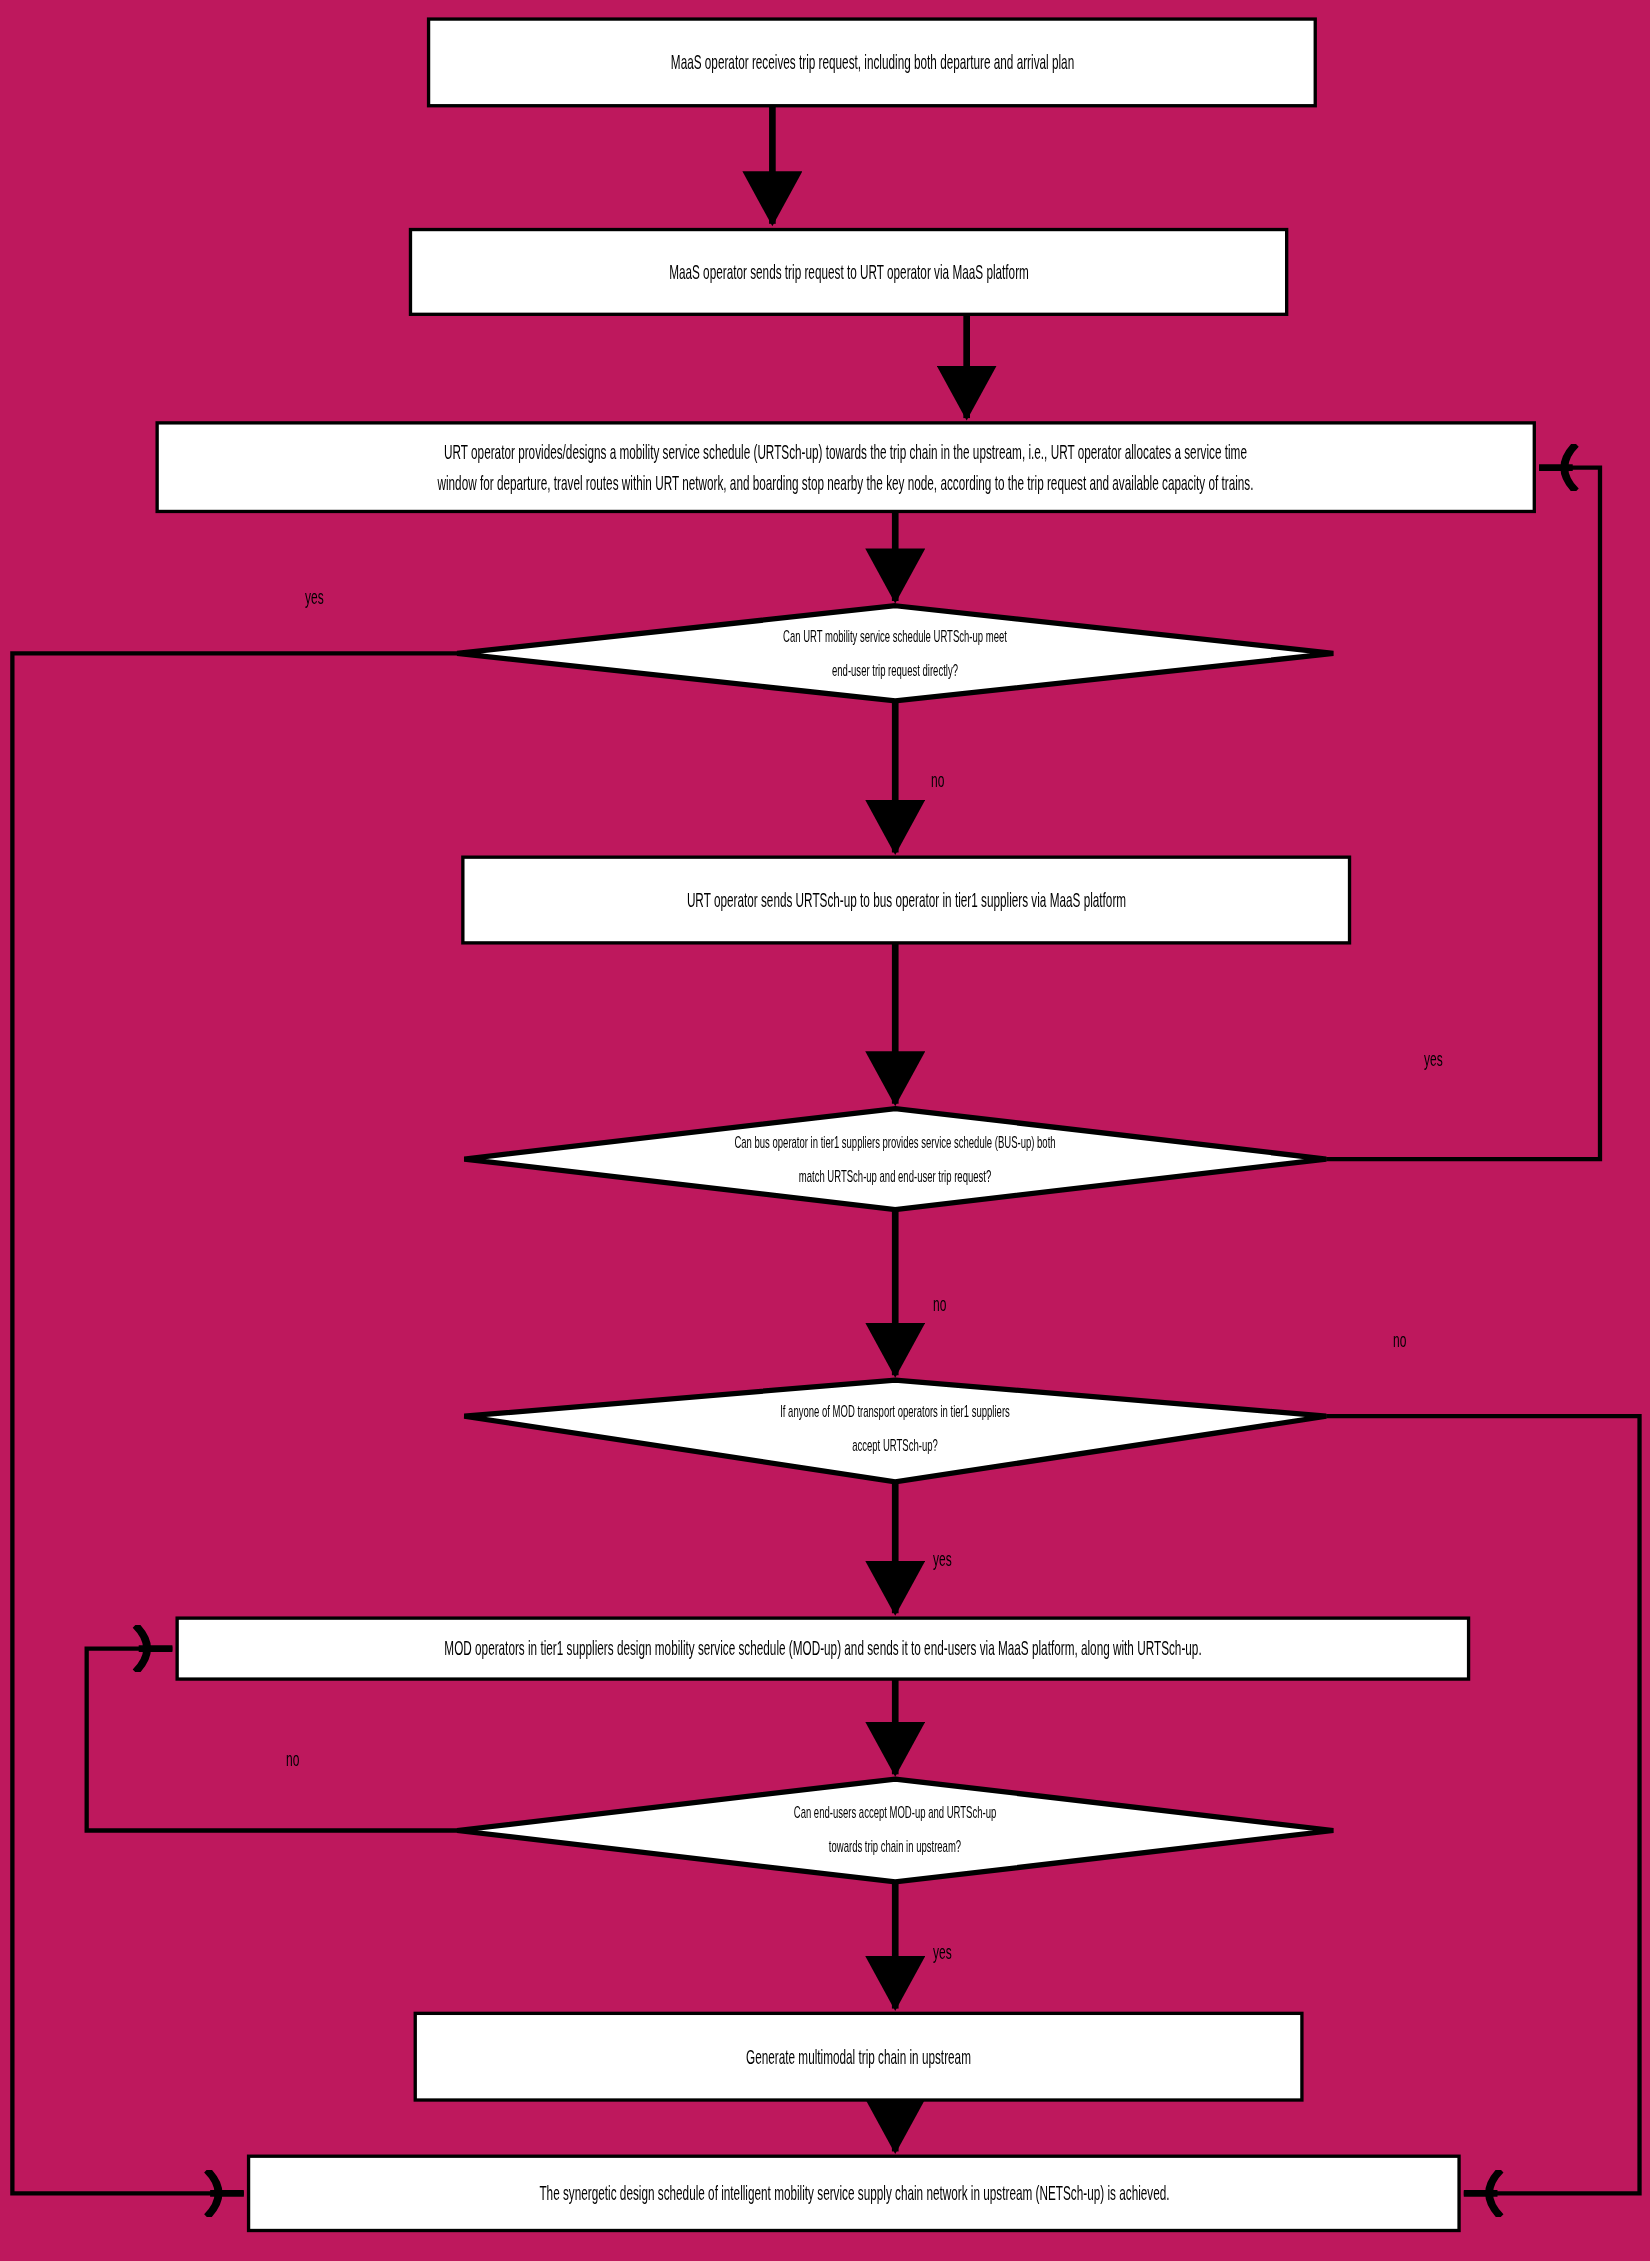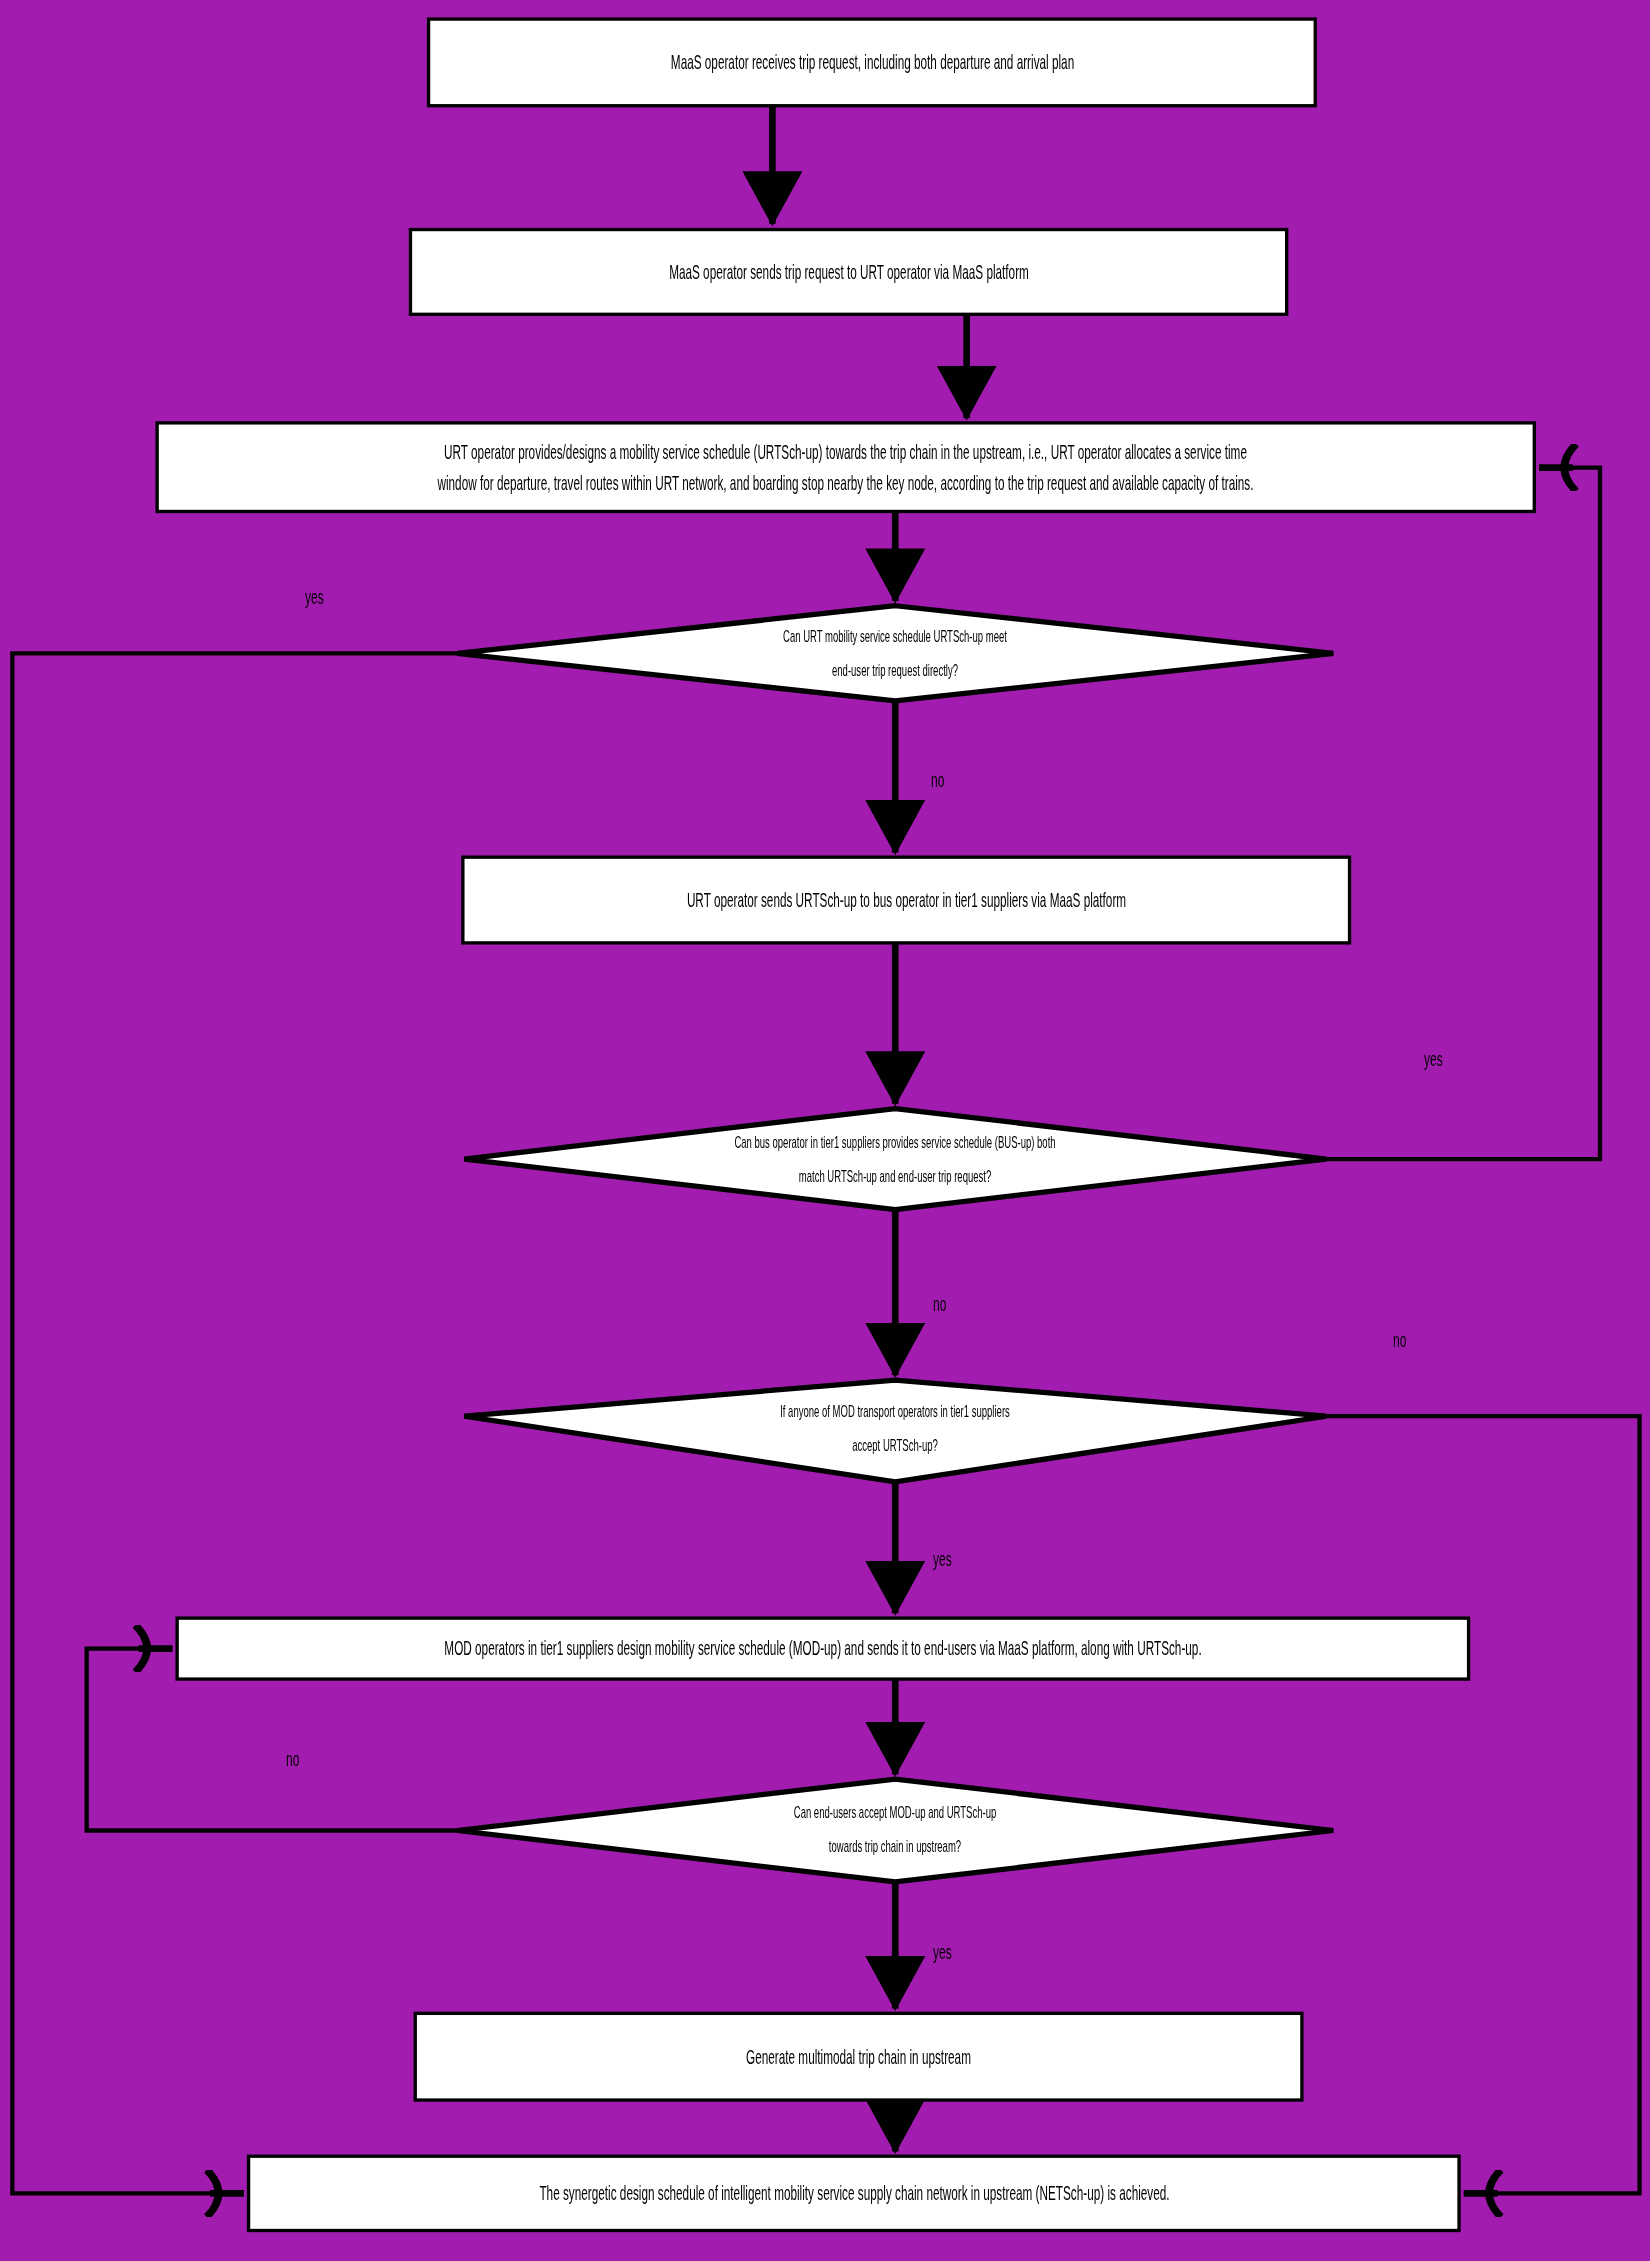--- a/index.html
+++ b/index.html
@@ -1,18 +1,18 @@
 <!DOCTYPE html>
 <html style="font-size:7.6px"><head>
 <meta charset="utf-8">
 <title>Flowchart</title>
 <style>
   html,body{margin:0;padding:0;background:#ffffff;}
   body{font-family:"Liberation Sans","DejaVu Sans",sans-serif;}
-  #page{position:relative;width:1650px;height:2261px;background:#a21caf;overflow:hidden;}
+  #page{position:relative;width:1650px;height:2261px;background:#be185d;overflow:hidden;}
   #svg{position:absolute;left:0;top:0;width:1650px;height:2261px;}
 
   .node-text{
     position:absolute;
     display:flex;
     flex-direction:column;
     align-items:center;
     justify-content:center;
     text-align:center;
     color:#000000;

